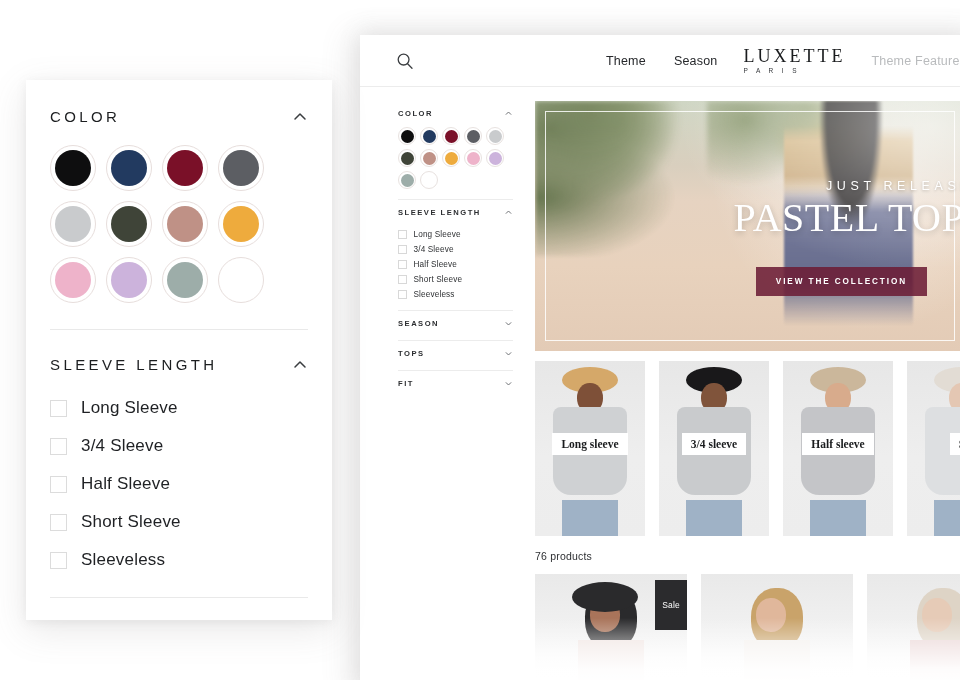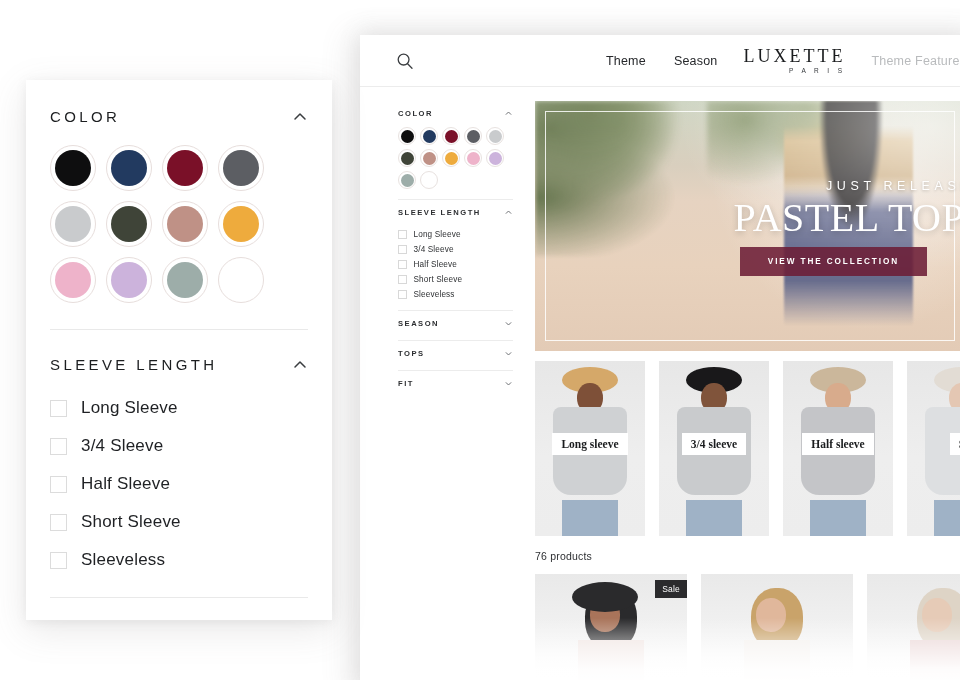--- a/index.html
+++ b/index.html
@@ -28,21 +28,21 @@
   .srch svg { display:block; }
   #topnav {
     position: absolute; right: 0px; top: 0; height: 52px;
     display: flex; align-items: center; gap: 0px;
   }
   .navlink {
     font-size: 12.5px; color: #26282b; letter-spacing: .2px;
     padding: 0 14px; white-space: nowrap; line-height: 52px;
   }
   .navlink.muted { color: #b9bbbd; }
-  .brand { padding: 0 12px; text-align: right; line-height: 1.05; }
+  .brand { padding: 0 12px; text-align: left; line-height: 1.05; }
   .brand .b1 { font-family: "Liberation Serif", serif; font-size: 18px; letter-spacing: 3.0px; color: #1a1c1e; }
   .brand .b2 { font-size: 6.5px; letter-spacing: 3.4px; color: #33363a; margin-top: 2px; }
 
   #browser-body { position: relative; display: flex; height: 608px; background: #fff; }
 
   
   #mini-sidebar { width: 175px; flex: 0 0 175px; padding: 16px 22px 0 38px; background: #fff; }
   .m-sec-head {
     display: flex; align-items: center; justify-content: space-between;
     font-size: 7.6px; letter-spacing: 1.5px; color: #2c2e31; font-weight: 700;
@@ -88,23 +88,23 @@
       radial-gradient(ellipse at 52% 7%, #1c1a1b 0%, #1c1a1b 26%, rgba(28,26,27,0) 34%),
       linear-gradient(to bottom, rgba(224,195,150,0) 10%, #d9bb8c 16%, #c9a879 30%, rgba(201,168,121,0) 38%),
       linear-gradient(to bottom, rgba(90,95,125,0) 34%, #6b7296 44%, #5d6489 72%, rgba(93,100,137,0) 90%);
     filter: blur(1.2px); opacity: .92;
   }
   .hero-glow { position: absolute; inset: 0; background: radial-gradient(ellipse at 92% 10%, rgba(255,255,255,0.55) 0%, rgba(255,255,255,0) 45%); }
   .hero-frame { position: absolute; left: 10px; top: 10px; right: 10px; bottom: 10px; border: 1px solid rgba(255,255,255,.85); pointer-events: none; }
   .hero-copy { position: absolute; right: -22px; top: 78px; text-align: right; }
   .hero-kicker { font-size: 12.5px; letter-spacing: 4.6px; color: #ffffff; font-family: "Liberation Sans", sans-serif; text-shadow: 0 1px 3px rgba(0,0,0,.22); }
   .hero-title { font-family: "Liberation Serif", serif; font-size: 40px; line-height: 1.05; color: #ffffff; letter-spacing: .5px; margin-top: 4px; text-shadow: 0 2px 6px rgba(0,0,0,.2); white-space: nowrap; }
-  .hero-btn { display: inline-block; margin-top: 8px; margin-right: 60px;
+  .hero-btn { display: inline-block; margin-top: 28px; margin-right: 60px;
     background: rgba(108,30,55,.88); color: #fff; font-size: 8.2px; font-weight: 700;
-    letter-spacing: 1.9px; padding: 10px 28px; }
+    letter-spacing: 1.9px; padding: 10px 20px; }
 
   
   #tiles { display: flex; gap: 14px; margin-top: 10px; }
   .tile { position: relative; width: 110px; height: 175px; overflow: hidden; flex: 0 0 110px; }
   .tile-img { position: absolute; inset: 0; background: linear-gradient(to bottom, #e7e7e7 0%, #eeeeee 55%, #ededed 100%); }
   .t-hat { position:absolute; left:50%; top:6px; transform:translateX(-50%); width:56px; height:26px; border-radius:50%; }
   .t-head { position:absolute; left:50%; top:22px; transform:translateX(-50%); width:26px; height:30px; border-radius:48%; }
   .t-body { position:absolute; left:50%; top:46px; transform:translateX(-50%); width:74px; height:88px;
             background:#cfd1d3; border-radius:8px 8px 18px 18px; }
   .t-jeans { position:absolute; left:50%; bottom:0; transform:translateX(-50%); width:56px; height:36px; background:#9fb2c6; }
@@ -116,21 +116,21 @@
   
   #grid { display: flex; gap: 14px; margin-top: 12px; }
   .pcard { position: relative; width: 152px; height: 110px; overflow: hidden; flex: 0 0 152px;
     background: linear-gradient(to bottom, #e9e9e9 0%, #f2f2f2 58%, #ffffff 100%); }
   .p-hat { position:absolute; left:46%; top:8px; transform:translateX(-50%); width:66px; height:30px; border-radius:50%; background:#2a2a2c; filter: blur(.6px); }
   .p-head { position:absolute; left:46%; top:24px; transform:translateX(-50%); width:30px; height:34px; border-radius:48%; background:#a9745a; }
   .p-hair { position:absolute; left:50%; top:14px; transform:translateX(-50%); width:52px; height:62px; border-radius:46%; }
   .p-torso { position:absolute; left:50%; bottom:0; transform:translateX(-50%); width:66px; height:44px; }
   .p-fade { position:absolute; inset:0; background: linear-gradient(to bottom, rgba(255,255,255,0) 40%, rgba(255,255,255,.92) 86%, #fff 100%); }
   .sale-badge { position: absolute; right: 0; top: 6px; background: #2b2b2d; color: #fff;
-    font-size: 8.5px; padding: 4px 7px; letter-spacing: .2px; }
+    font-size: 8.5px; padding: 20px 7px; letter-spacing: .2px; }
 
   
   #card {
     position: absolute; left: 26px; top: 80px; width: 306px; height: 540px;
     background: #ffffff; box-shadow: 0 10px 34px rgba(120,115,115,0.16), 0 2px 10px rgba(120,115,115,0.10);
     padding: 0 24px; overflow: hidden;
   }
   .sec-head { display: flex; align-items: center; justify-content: space-between; }
   .sec-title { font-size: 15px; letter-spacing: 3.4px; color: #1c1e20; }
   .chev { width: 16px; height: 16px; color: #3a3d40; }

